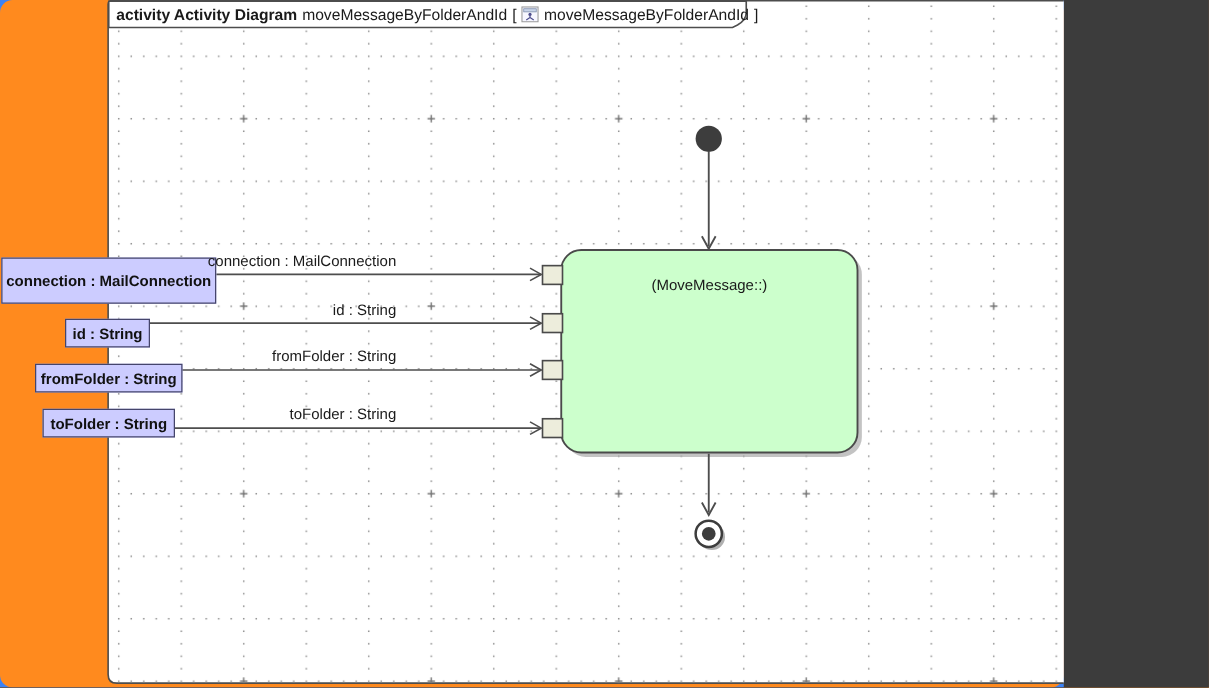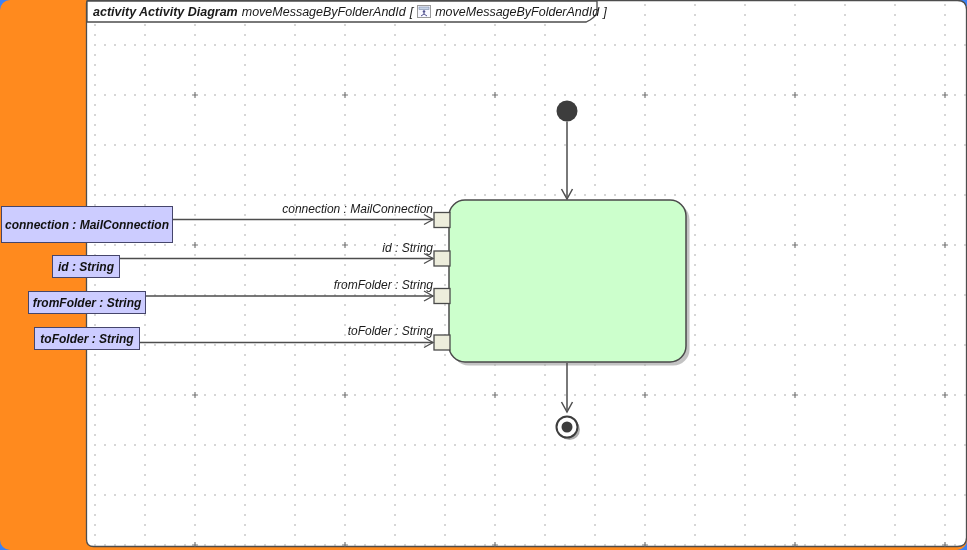--- a/index.html
+++ b/index.html
@@ -1,16 +1,16 @@
 <!DOCTYPE html>
 <html><head>
 <meta charset="utf-8">
 <style>
   html,body{margin:0;padding:0;background:#3c3c3c;font-family:"Liberation Sans",sans-serif;}
-  .stage{position:relative;width:967px;height:550px;overflow:hidden;background:#3b82f6;font-style:italic;}
+  .stage{position:relative;width:851px;height:550px;overflow:hidden;background:#3b82f6;}
   .orange-frame{position:absolute;left:0;top:0;right:0;bottom:0;background:#FF8A1E;border-radius:10px;}
   .diagram-svg{position:absolute;left:0;top:0;width:967px;height:550px;}
   .overlay{position:absolute;white-space:nowrap;color:#1a1a1a;}
   .tab-title{left:93px;top:4px;font-size:12.5px;display:flex;align-items:center;gap:4px;height:16px;}
   .tab-title .bold{font-weight:bold;}
   .tab-icon{display:inline-block;position:relative;top:1px;}
   .node-title{left:449px;top:205px;width:237px;text-align:center;font-weight:bold;font-size:12px;}
   .node-subtitle{left:449px;top:221px;width:237px;text-align:center;font-size:12px;}
   .edge-label{font-size:12px;text-align:right;right:534px;}
   .param-box{position:absolute;background:#CCCCFF;border:1.4px solid #45456B;box-sizing:border-box;
@@ -111,20 +111,21 @@
         <rect x="0.5" y="0.5" width="13" height="12" fill="#F7F7FF" stroke="#9A9A9A"></rect>
         <rect x="2" y="2" width="10" height="2.5" fill="#C8D4E8" stroke="#7A8AA8" stroke-width="0.6"></rect>
         <circle cx="7" cy="6.5" r="1.3" fill="#50508F"></circle>
         <path d="M7,7.5 V9 M7,9 L4,11 M7,9 L10,11" stroke="#50508F" stroke-width="1" fill="none"></path>
       </svg>
     </span>
     <span>moveMessageByFolderAndId</span>
     <span>]</span>
   </div>
 
+  <div class="overlay node-subtitle">(MoveMessage::)</div>
 
   <div class="param-box" style="left:1px;top:206px;width:172px;height:37px;">
     <div class="param-name">connection : MailConnection</div>
   </div>
   <div class="param-box" style="left:52px;top:255px;width:68px;height:23px;">
     <div class="param-name">id : String</div>
   </div>
   <div class="param-box" style="left:28px;top:291px;width:118px;height:23px;">
     <div class="param-name">fromFolder : String</div>
   </div>

